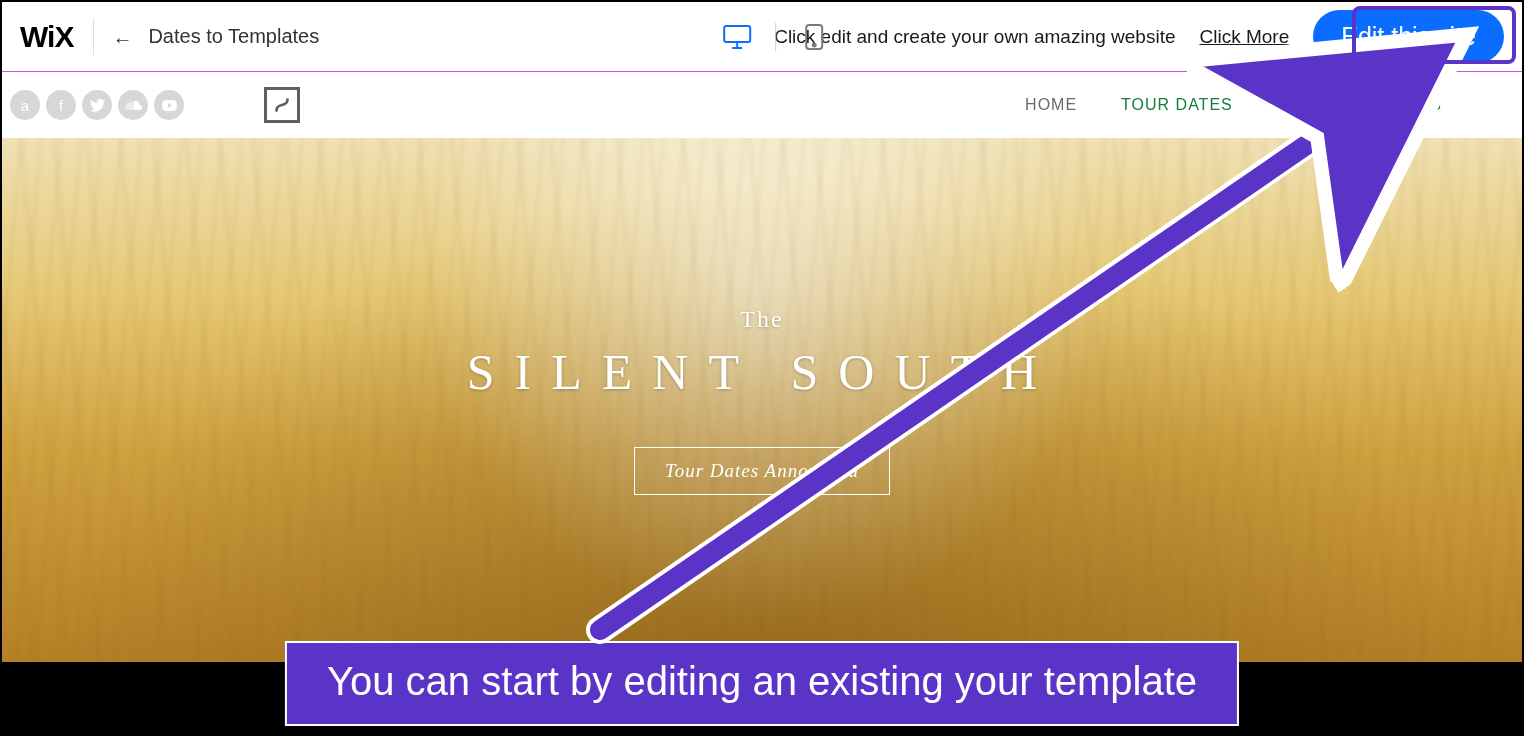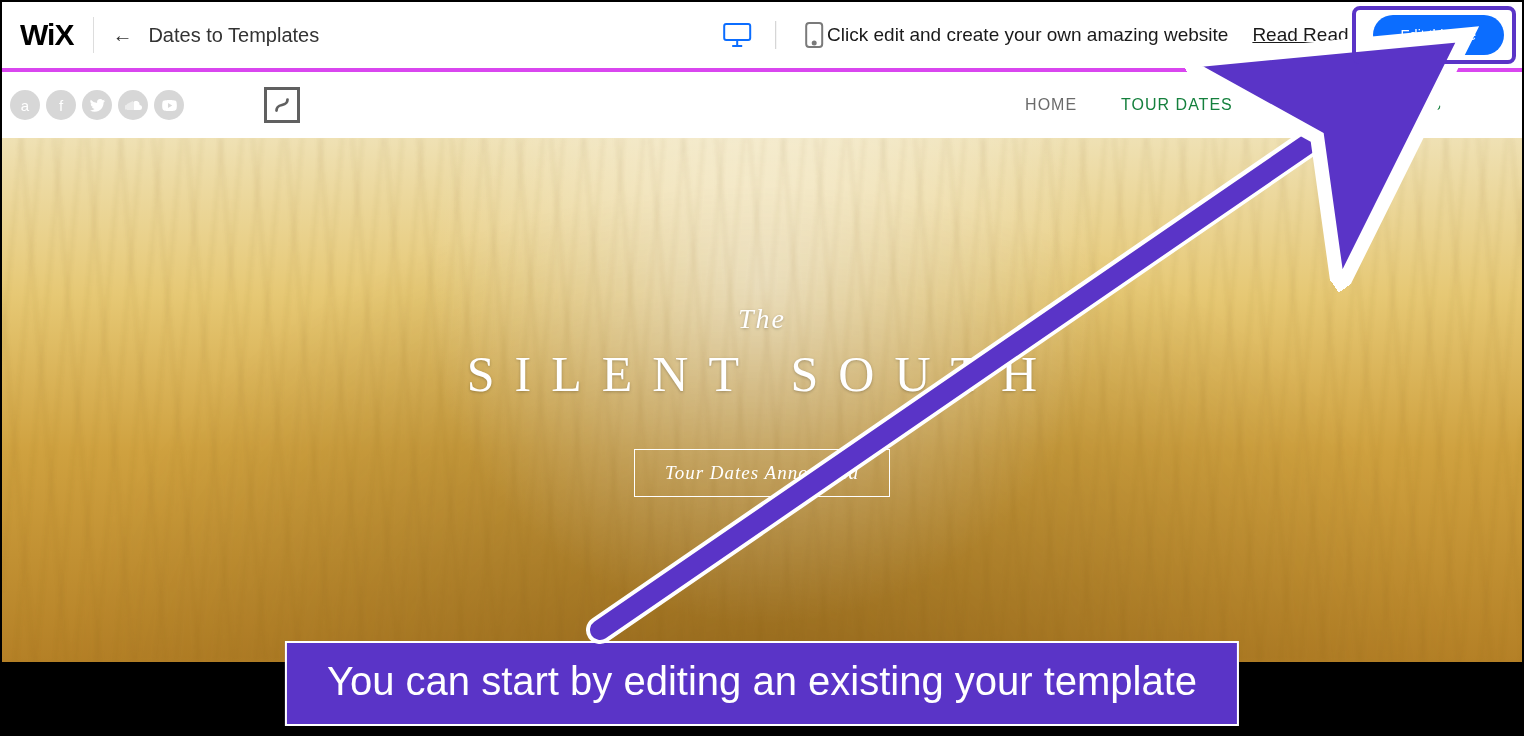--- a/index.html
+++ b/index.html
@@ -17,21 +17,21 @@
       position: absolute;
       top: 2px;
       left: 2px;
       right: 2px;
       height: 70px;
       background: #fff;
       display: flex;
       align-items: center;
       padding: 0 18px;
       z-index: 20;
-      border-bottom: 4px solid #d946ef;
+      border-bottom: 1px solid #d946ef;
     }
     .wix-logo {
       font-weight: 900;
       font-size: 30px;
       letter-spacing: -1px;
       color: #000;
       font-family: Arial, sans-serif;
       margin-right: 20px;
     }
     .back-link {
@@ -85,21 +85,21 @@
     .read-more {
       font-size: 19px;
       color: #1a1a1a;
       text-decoration: underline;
       cursor: pointer;
     }
     .edit-btn {
       background: #0b6dff;
       color: #fff;
       border: none;
-      font-size: 14px;
+      font-size: 25px;
       padding: 12px 28px;
       border-radius: 28px;
       cursor: pointer;
     }
     .edit-highlight {
       position: absolute;
       top: 6px;
       right: 8px;
       width: 164px;
       height: 58px;
@@ -188,22 +188,21 @@
           rgba(0,0,0,0) 0 18px,
           rgba(120,80,10,0.10) 18px 20px),
         repeating-linear-gradient(85deg,
           rgba(0,0,0,0) 0 30px,
           rgba(120,80,10,0.08) 30px 33px),
         radial-gradient(ellipse at 50% 110%, rgba(90,60,10,0.35), rgba(0,0,0,0) 65%);
       filter: blur(2px);
     }
     .hero-title-small {
       font-family: Georgia, "Times New Roman", serif;
-      font-style: italic;
-      font-size: 28px;
+      font-size: 24px;
       letter-spacing: 2px;
       margin-bottom: 10px;
       text-shadow: 0 1px 3px rgba(0,0,0,.25);
       z-index:2;
     }
     .hero-title-big {
       font-family: Georgia, "Times New Roman", serif;
       font-size: 50px;
       letter-spacing: 20px;
       font-weight: 300;
@@ -270,21 +269,21 @@
     <span class="dev-icon">
       <svg width="20" height="28" viewBox="0 0 20 28" fill="none" stroke="#7a7a7a" stroke-width="2">
         <rect x="2" y="2" width="16" height="24" rx="3"></rect>
         <circle cx="10" cy="22" r="1.5" fill="#7a7a7a"></circle>
       </svg>
     </span>
   </div>
 
   <div class="right-cluster">
     <span class="promo-text">Click edit and create your own amazing website</span>
-    <span class="read-more">Read Read</span>
+    <span class="read-more">Click More</span>
     <button class="edit-btn">Edit this site</button>
   </div>
 </div>
 
 <div class="edit-highlight"></div>
 
 <div class="site-nav-row">
   <div class="social-icons">
     <span class="soc-ic">a</span>
     <span class="soc-ic">f</span>

